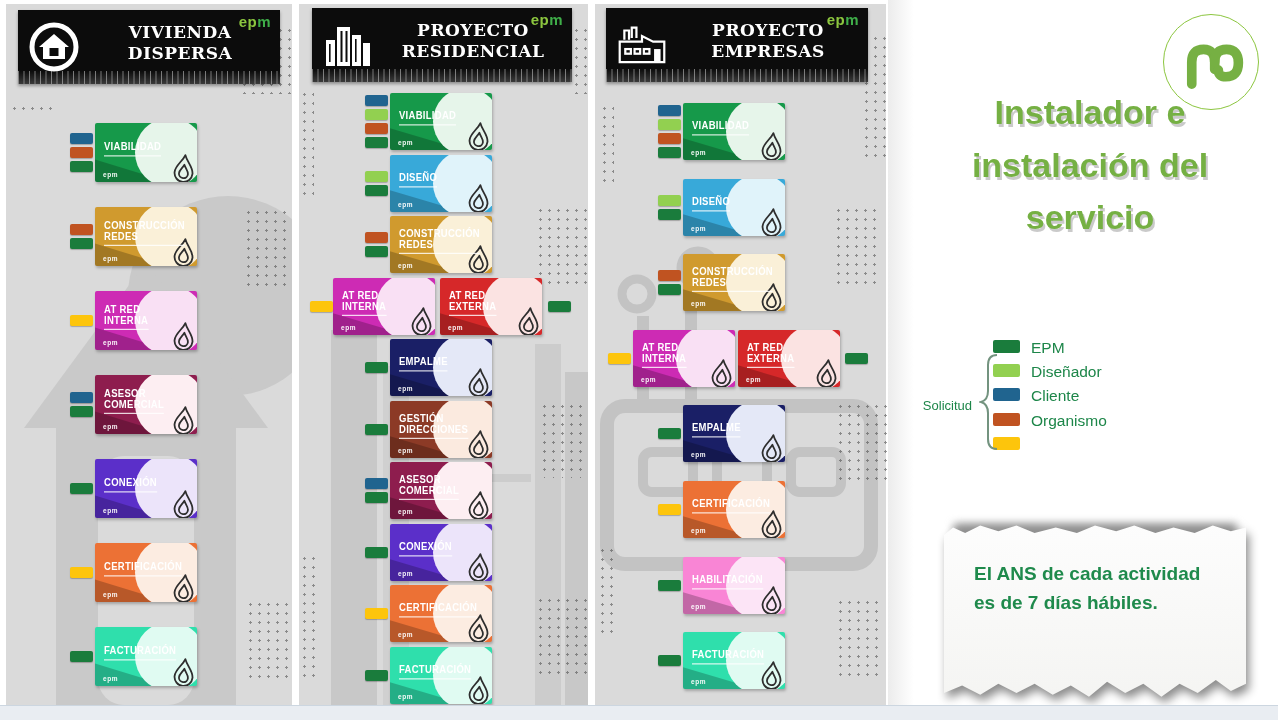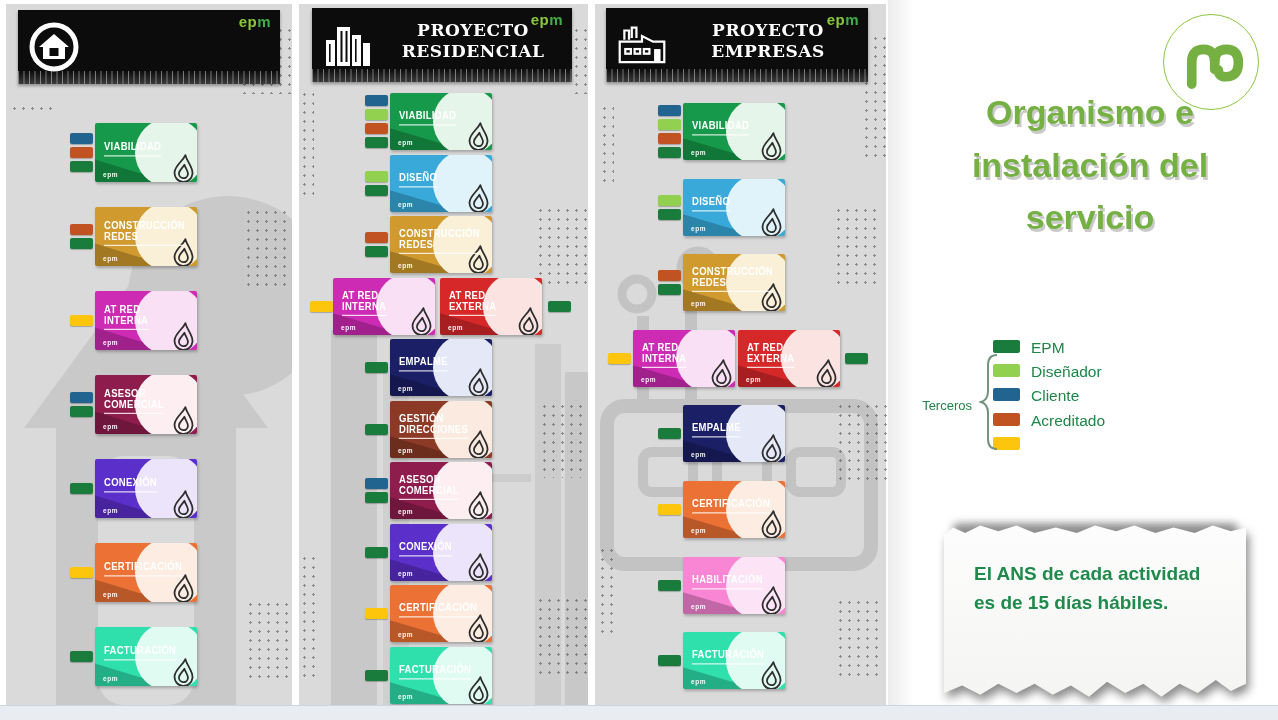--- a/index.html
+++ b/index.html
@@ -123,20 +123,22 @@
   <div class="dots" style="left:836px;top:598px;width:48px;height:80px;"></div>
   <div class="dots" style="left:598px;top:546px;width:16px;height:88px;"></div>
   <div class="dots" style="left:862px;top:34px;width:24px;height:126px;"></div>
 
   <div class="banner" id="banner-1">
     <svg class="banner-icon" viewBox="0 0 52 52">
       <circle cx="26" cy="26" r="22" fill="#0c0c0c" stroke="#fff" stroke-width="5"></circle>
       <path d="M26 13 L41 26 h-4 v12 H15 V26 h-4 Z" fill="#fff"></path>
       <rect x="21.5" y="27" width="9" height="8" fill="#0c0c0c"></rect>
     </svg>
+    <div class="banner-title">VIVIENDA
+DISPERSA</div>
     <div class="banner-epm"><span class="ep">ep</span><span class="m">m</span></div>
     <div class="skyline"></div>
   </div>
 
   <div class="banner" id="banner-2">
     <svg class="banner-icon" viewBox="0 0 52 46">
       <g fill="#fff">
         <rect x="4" y="18" width="9" height="26"></rect>
         <rect x="15" y="5" width="13" height="39"></rect>
         <rect x="30" y="13" width="9" height="31"></rect>
@@ -579,48 +581,48 @@
 
   <div id="right-bg"></div>
 
   <div id="logo-circle">
     <svg width="74" height="74" viewBox="0 0 100 100" fill="none" stroke="#76b043" stroke-width="13" stroke-linecap="round">
       <path d="M24 80 V50 q0 -17 16 -17 15 0 15 17 v10"></path>
       <path d="M55 50 q0 -17 16 -17 16 0 16 18 0 19 -17 19 -10 0 -10 -9"></path>
     </svg>
   </div>
 
-  <div id="main-title">Organismo e instalación del servicio</div>
+  <div id="main-title">Instalador e instalación del servicio</div>
 
   <div id="legend">
       <div class="legend-row">
         <div class="legend-chip" style="background:#1a7c3c"></div>
         <div class="legend-label">EPM</div>
       </div>
       <div class="legend-row">
         <div class="legend-chip" style="background:#92d050"></div>
         <div class="legend-label">Diseñador</div>
       </div>
       <div class="legend-row">
         <div class="legend-chip" style="background:#20648f"></div>
         <div class="legend-label">Cliente</div>
       </div>
       <div class="legend-row">
         <div class="legend-chip" style="background:#c05321"></div>
-        <div class="legend-label">Acreditado</div>
+        <div class="legend-label">Organismo</div>
       </div>
       <div class="legend-row">
         <div class="legend-chip" style="background:#fdc50c"></div>
       </div>
     </div>
-  <div id="terceros">Terceros</div>
+  <div id="terceros">Solicitud</div>
   <svg id="terceros-bracket" width="20" height="98" viewBox="0 0 20 98">
     <path d="M18 2 Q9 2 9 12 V38 q0 9 -7 11 7 2 7 11 V86 q0 10 9 10" fill="none" stroke="#73937f" stroke-width="2"></path>
   </svg>
 
   <div id="note">
     <div id="note-shadow"></div>
     <div id="note-paper"></div>
-    <div id="note-text">El ANS de cada actividad es de 15 días hábiles.</div>
+    <div id="note-text">El ANS de cada actividad es de 7 días hábiles.</div>
   </div>
 
   <div id="bottom-strip"></div>
 </div>
 
 </body></html>

